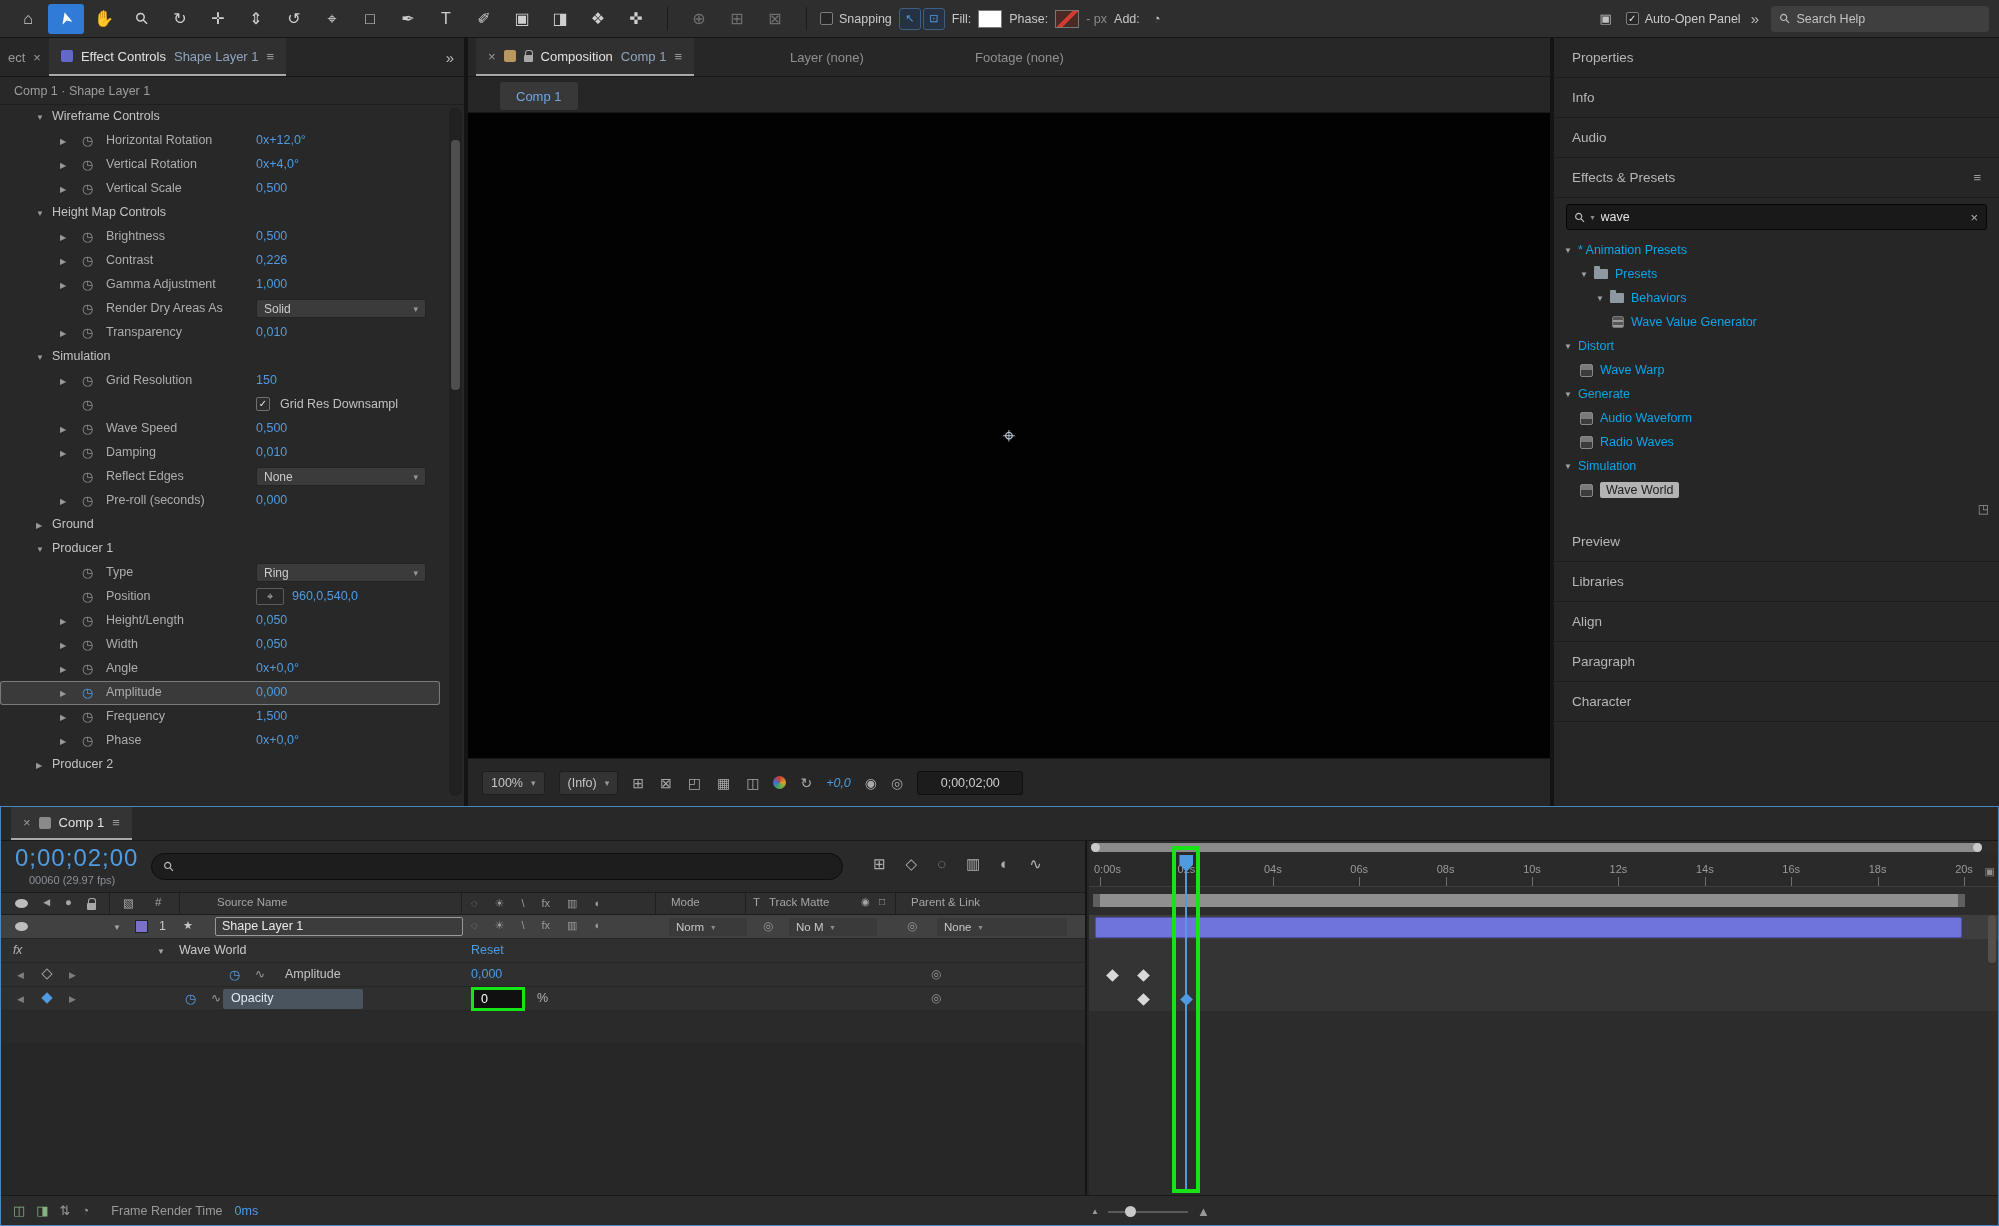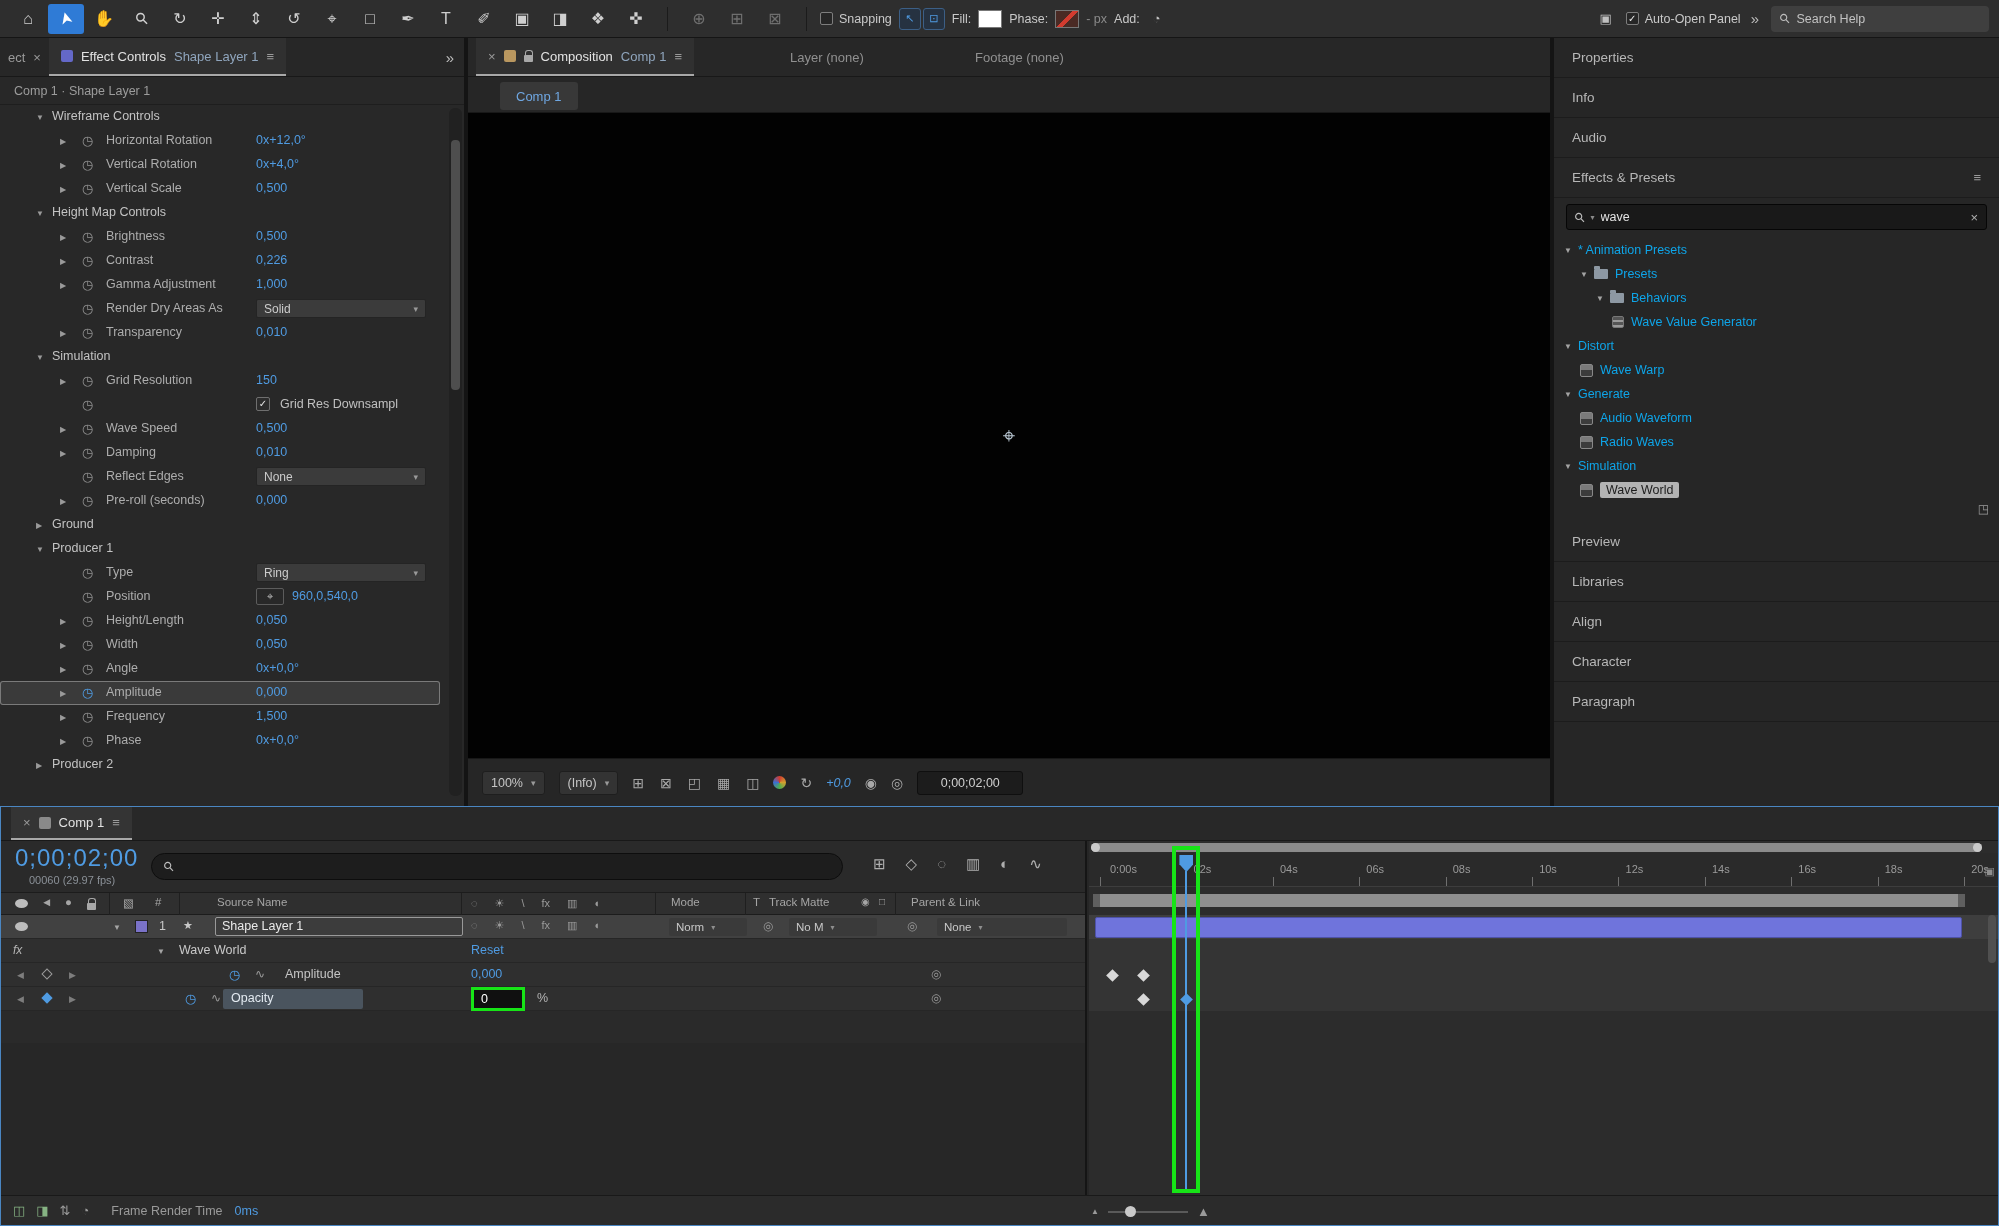--- a/index.html
+++ b/index.html
@@ -192,21 +192,21 @@
     color:#ffffff; display:flex; align-items:center; padding-left:7px; font-size:12.5px; }
   .pct { left:536px; top:4px; color:#b5b5b5; }
   .tl-empty { position:absolute; left:0; right:0; top:202px; bottom:0; background:#272727; }
 
   #tl-right { position:absolute; left:1088px; top:34px; right:0; bottom:30px; background:#2c2c2c; overflow:hidden; }
   .nav-bar { position:absolute; left:2px; top:2px; right:16px; height:9px; background:#8b8b8b; border-radius:5px; }
   .nav-bar::before,.nav-bar::after { content:""; position:absolute; top:0; width:9px; height:9px; border-radius:50%; background:#c9c9c9; }
   .nav-bar::before { left:0; } .nav-bar::after { right:0; }
   #ruler { position:absolute; left:0; top:12px; right:0; height:34px; border-bottom:1px solid #3d3d3d; background:#2a2a2a; }
   .tick { position:absolute; bottom:0; width:1px; height:9px; background:#6f6f6f; }
-  .ticklabel { position:absolute; bottom:11px; font-size:11px; color:#9a9a9a; width:40px; text-align:center;margin-left:16px; }
+  .ticklabel { position:absolute; bottom:11px; font-size:11px; color:#9a9a9a; width:40px; text-align:center; }
   .marker-bin { position:absolute; right:3px; top:24px; color:#8f8f8f; font-size:11px; }
   .workarea { position:absolute; left:4px; top:53px; width:872px; height:13px; background:#8f8f8f; border-radius:2px; }
   .workarea::before,.workarea::after { content:""; position:absolute; top:0; width:7px; height:13px; background:#5f5f5f; }
   .workarea::before { left:0; } .workarea::after { right:0; }
   .strip-layer { position:absolute; left:0; right:0; top:74px; height:24px; background:#3e3e3e; }
   .strip-props { position:absolute; left:0; right:0; top:98px; height:72px; background:#343434; }
   .layerbar { position:absolute; left:6px; top:76px; width:867px; height:21px; background:#6F74DC;
     border:1px solid #4e52a8; border-radius:2px; z-index:2; }
   .kf { position:absolute; width:9px; height:9px; transform:rotate(45deg); background:#d8d8d8; z-index:6; }
   .kf.cur { background:#4f9be2; }
@@ -629,25 +629,25 @@
   <div id="dock-bottom" data-name="dock-bottom">
       <div class="dock-header" data-name="panel-header-preview">
         <span data-name="panel-title">Preview</span>
       </div>
       <div class="dock-header" data-name="panel-header-libraries">
         <span data-name="panel-title">Libraries</span>
       </div>
       <div class="dock-header" data-name="panel-header-align">
         <span data-name="panel-title">Align</span>
       </div>
+      <div class="dock-header" data-name="panel-header-paragraph">
+        <span data-name="panel-title">Paragraph</span>
+      </div>
       <div class="dock-header" data-name="panel-header-character">
         <span data-name="panel-title">Character</span>
-      </div>
-      <div class="dock-header" data-name="panel-header-paragraph">
-        <span data-name="panel-title">Paragraph</span>
       </div>
     </div>
   <div class="dock-fill" data-name="dock-filler"></div>
 </div>
 
 <div id="timeline" data-name="timeline-panel">
   <div class="tl-tabbar">
     <div class="tl-tab" data-name="timeline-comp-tab">
       <span class="close" data-name="close-icon">×</span>
       <span class="chip gray" data-name="comp-icon"></span>

